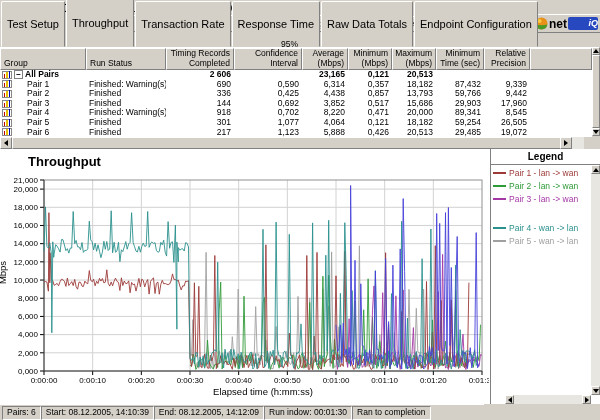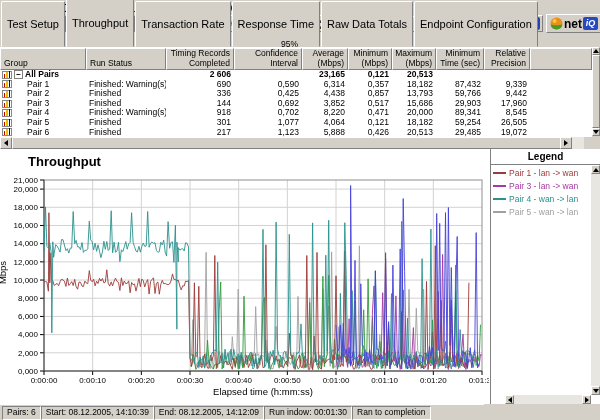--- a/index.html
+++ b/index.html
@@ -20,21 +20,21 @@
   .gap{width:4px;flex:0 0 4px;}
   .glyph{font-size:11px;line-height:11px;}
   .glyph.gray{color:#a0a09a;}
   .glyph.red{color:#c03030;}
   .fbtn{width:19px;height:16px;background:#d4d0c8;border:1px solid;border-color:#fff #808080 #808080 #fff;font-size:6px;font-weight:bold;text-align:center;line-height:14px;box-sizing:border-box;padding:0;font-family:"Liberation Sans",sans-serif;}
   .fbtn.pressed{border-color:#808080 #fff #fff #808080;background:#e4e1da;}
   .pairbadge{display:flex;flex-direction:column;justify-content:center;font-size:5.5px;font-weight:bold;line-height:6px;text-align:left;}
   .qbtn{width:13px;height:13px;background:#2444b0;border-radius:2px;color:#fff;font-size:9px;font-weight:bold;text-align:center;line-height:13px;}
   .logo{display:flex;align-items:center;gap:1px;height:17px;padding:0 3px;border:1px solid;border-color:#fff #808080 #808080 #fff;margin-left:2px;background:#d4d0c8;}
   .logo .net{font-size:12px;font-weight:bold;letter-spacing:0;}
-  .logo .iqbox{background:#2848c0;color:#fff;border-radius:2px;width:15px;height:13px;font-size:9px;font-weight:bold;font-style:italic;text-align:center;line-height:13px;}
+  .logo .iqbox{background:#2848c0;color:#fff;border-radius:2px;width:30px;height:13px;font-size:9px;font-weight:bold;font-style:italic;text-align:right;line-height:13px;}
 
   
   .tabbar{position:absolute;left:0;top:33px;width:600px;height:14px;display:flex;align-items:flex-end;padding-left:1px;}
   .tab{height:12px;line-height:12px;padding:16px 5px;font-size:11px;background:#d4d0c8;border:1px solid;border-color:#fff #808080 #d4d0c8 #fff;border-radius:2px 2px 0 0;margin-right:1px;}
   .tab.active{height:14px;line-height:14px;font-weight:normal;position:relative;z-index:2;border-bottom:1px solid #d4d0c8;}
 
   
   .tablewrap{position:absolute;left:0;top:47px;width:592px;height:89px;background:#fff;border-top:1px solid #fff;}
   .thead{display:flex;height:22px;background:#d4d0c8;}
   .th{box-sizing:border-box;font-size:8.5px;line-height:9.5px;padding:1px 3px;border-right:1px solid #808080;border-bottom:1px solid #808080;border-top:1px solid #fff;border-left:1px solid #fff;display:flex;flex-direction:column;justify-content:flex-end;}
@@ -528,25 +528,29 @@
         </svg>
       <div class="xlabel">Elapsed time (h:mm:ss)</div>
     </div>
     <div class="legend-panel">
       <div class="legend-head">Legend</div>
       <div class="legend-list">
         <div class="legend-item" style="color: rgb(156, 58, 56);">
             <span class="leg-line" style="background: rgb(156, 58, 56);"></span>
             <span>Pair 1 - lan -&gt; wan</span>
           </div>
+        <div class="legend-item" style="color: rgb(47, 154, 56);">
+            <span class="leg-line" style="background: rgb(47, 154, 56);"></span>
+            <span>Pair 2 - lan -&gt; wan</span>
+          </div>
         <div class="legend-item" style="color: rgb(164, 56, 164);">
             <span class="leg-line" style="background: rgb(164, 56, 164);"></span>
             <span>Pair 3 - lan -&gt; wan</span>
           </div>
-        <div class="legend-item" style="color: rgb(42, 145, 141);">
+        <div class="legend-item" style="color: rgb(42, 145, 141); margin-top: 16px;">
             <span class="leg-line" style="background: rgb(42, 145, 141);"></span>
             <span>Pair 4 - wan -&gt; lan</span>
           </div>
         <div class="legend-item" style="color: rgb(160, 160, 160);">
             <span class="leg-line" style="background: rgb(160, 160, 160);"></span>
             <span>Pair 5 - wan -&gt; lan</span>
           </div>
       </div>
       <div class="leg-vscroll">
         <div class="sb-btn">

